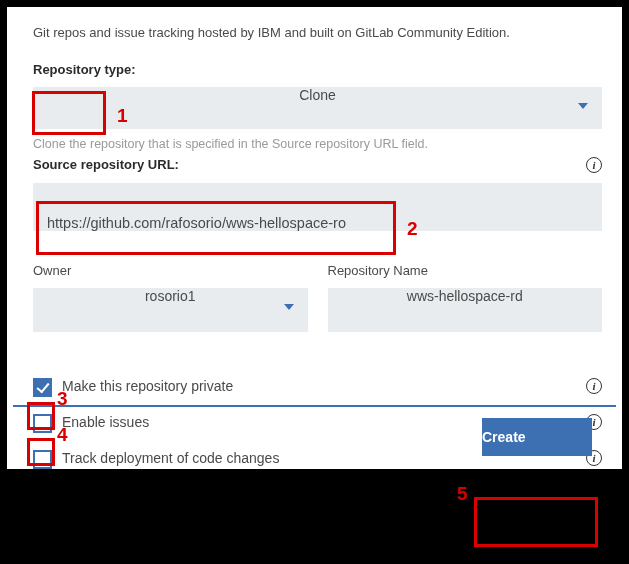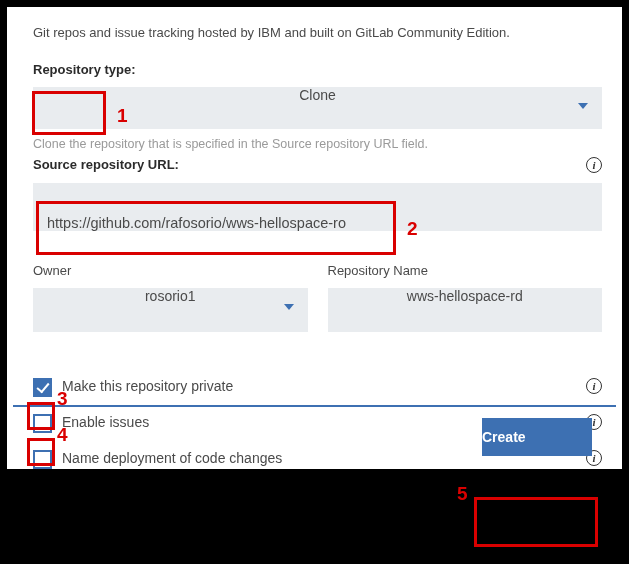--- a/index.html
+++ b/index.html
@@ -210,21 +210,21 @@
     <span>Make this repository private</span>
     <span class="right info-icon">i</span>
   </div>
   <div class="checkbox-row">
     <span class="cb"></span>
     <span>Enable issues</span>
     <span class="right info-icon">i</span>
   </div>
   <div class="checkbox-row">
     <span class="cb"></span>
-    <span>Name deployment of code changes</span>
+    <span>Track deployment of code changes</span>
     <span class="right info-icon">i</span>
   </div>
 
   <div class="divider"></div>
 
   <div class="create-btn">
     <span>Create</span>
   </div>
 
   <div class="annot-box" style="left:25px; top:84px; width:74px; height:44px;"></div>

